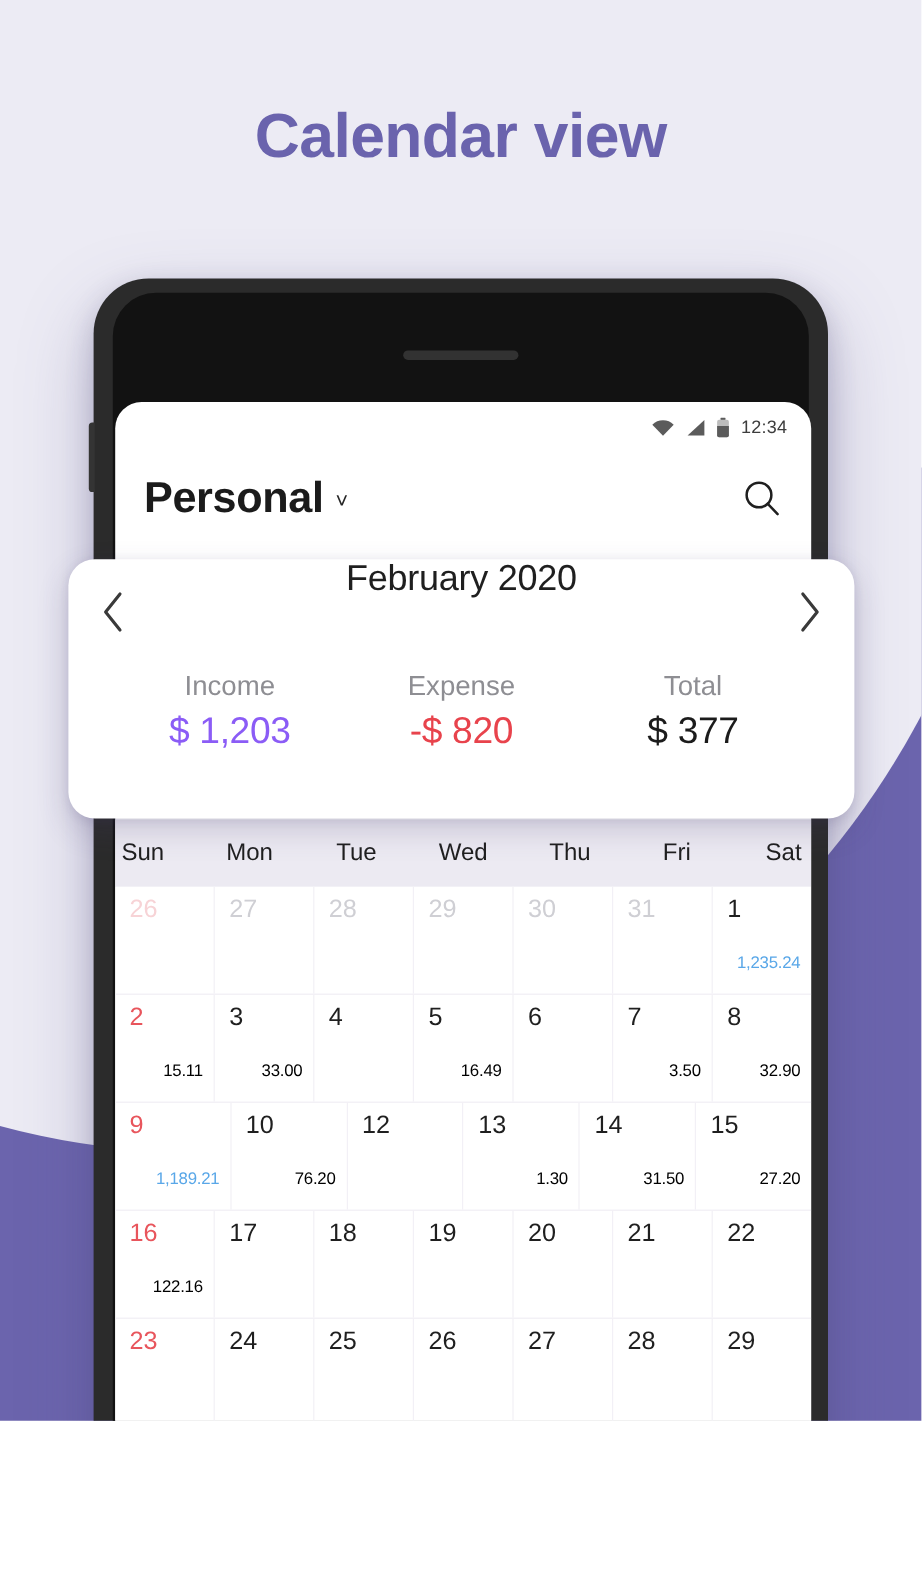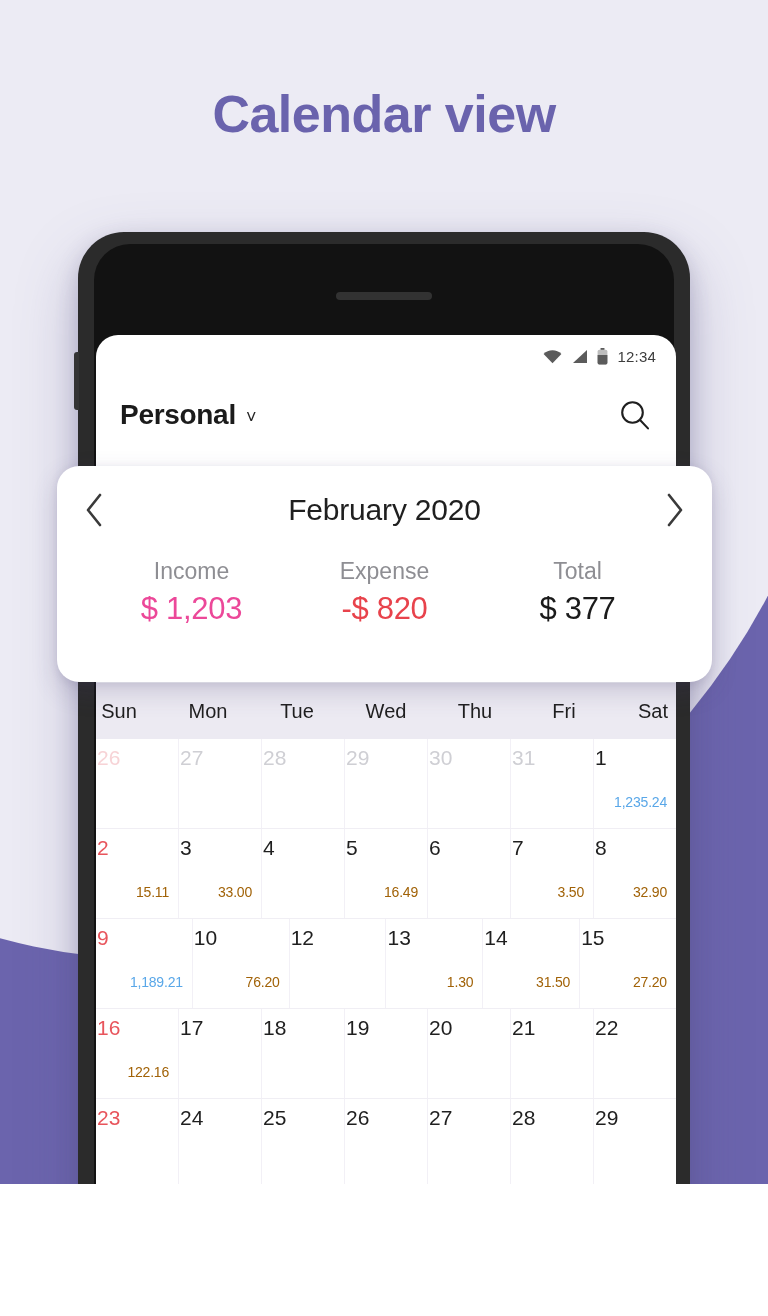--- a/index.html
+++ b/index.html
@@ -108,21 +108,21 @@
   .ic { display:block; }
 
   .appbar {
     position:absolute;
     left:0; top:42px;
     width:100%; height:76px;
     display:flex; align-items:center;
     padding:0 24px;
   }
   .appbar-title {
-    font-size:28px; font-weight:bold; color:#1b1b1b;
+    font-size:36px; font-weight:bold; color:#1b1b1b;
     letter-spacing:-0.3px;
   }
   .caret {
     margin-left:10px;
     color:#262626;
     font-size:18px;
     line-height:1;
     transform:translateY(2px);
   }
   .appbar-spacer { flex:1; }
@@ -154,54 +154,54 @@
   }
   .grid-row {
     display:flex;
     height:90px;
     border-bottom:1px solid #f0eef4;
   }
   .cell {
     flex:1;
     position:relative;
     border-right:1px solid #f2f0f6;
-    padding:8px 9px 0 1px;
+    padding:8px 9px 0 12px;
   }
   .cell:last-child { border-right:none; }
   .cell-num {
     font-size:21px;
     line-height:1;
     color:#1f1f1f;
   }
   .cell-num.sun { color:#e8555c; }
   .cell-num.muted { color:#cfcfd4; }
   .cell-num.muted-sun { color:#f7d3d6; }
   .cell-amt {
     position:absolute;
     right:9px; bottom:18px;
     font-size:14px;
     letter-spacing:-0.2px;
   }
-  .amt-exp { color:#a16207; }
+  .amt-exp { color:#000000; }
   .amt-inc { color:#59a7e8; }
 
   
   .summary-card {
     position:absolute;
     left:57px; top:466px;
     width:655px; height:216px;
     background:#ffffff;
     border-radius:22px;
     box-shadow:0 10px 26px rgba(70,62,110,.20), 0 2px 8px rgba(70,62,110,.10);
     z-index:9;
   }
   .month-row {
     position:absolute;
     left:0; top:0; width:100%; height:88px;
-    display:flex; align-items:center;
+    display:flex; 
   }
   .navbtn {
     width:76px; height:88px;
     display:flex; align-items:center; justify-content:center;
     cursor:pointer;
   }
   .month-title {
     flex:1;
     text-align:center;
     font-size:30px;
@@ -217,21 +217,21 @@
   .tot { flex:1; text-align:center; }
   .tot-label {
     font-size:23px;
     color:#8e8e93;
     margin-bottom:6px;
   }
   .tot-value {
     font-size:31px;
     letter-spacing:-0.3px;
   }
-  .v-income  { color:#ec4899; }
+  .v-income  { color:#8b5cf6; }
   .v-expense { color:#e8434c; }
   .v-total   { color:#1b1b1b; }
 
   
   .bottomnav {
     position:absolute;
     left:0; bottom:0;
     width:100%; height:72px;
     background:#ffffff;
     display:flex; align-items:center;

